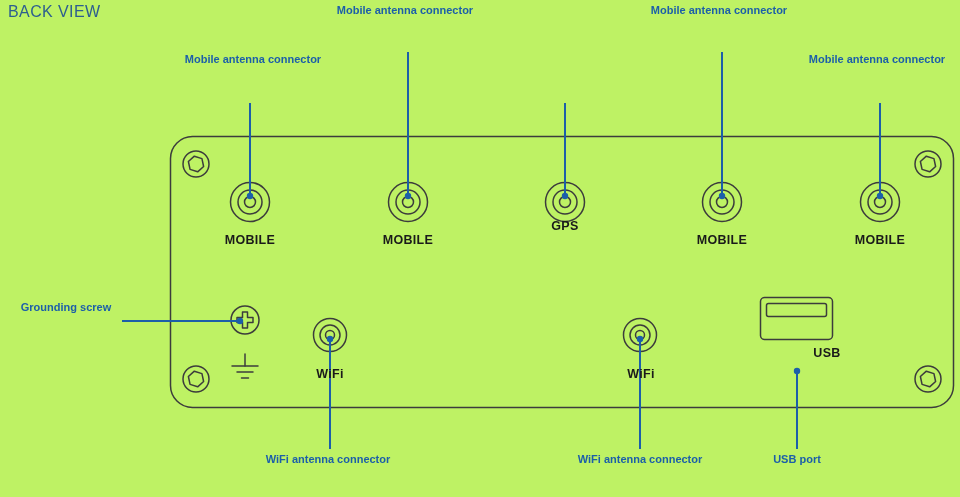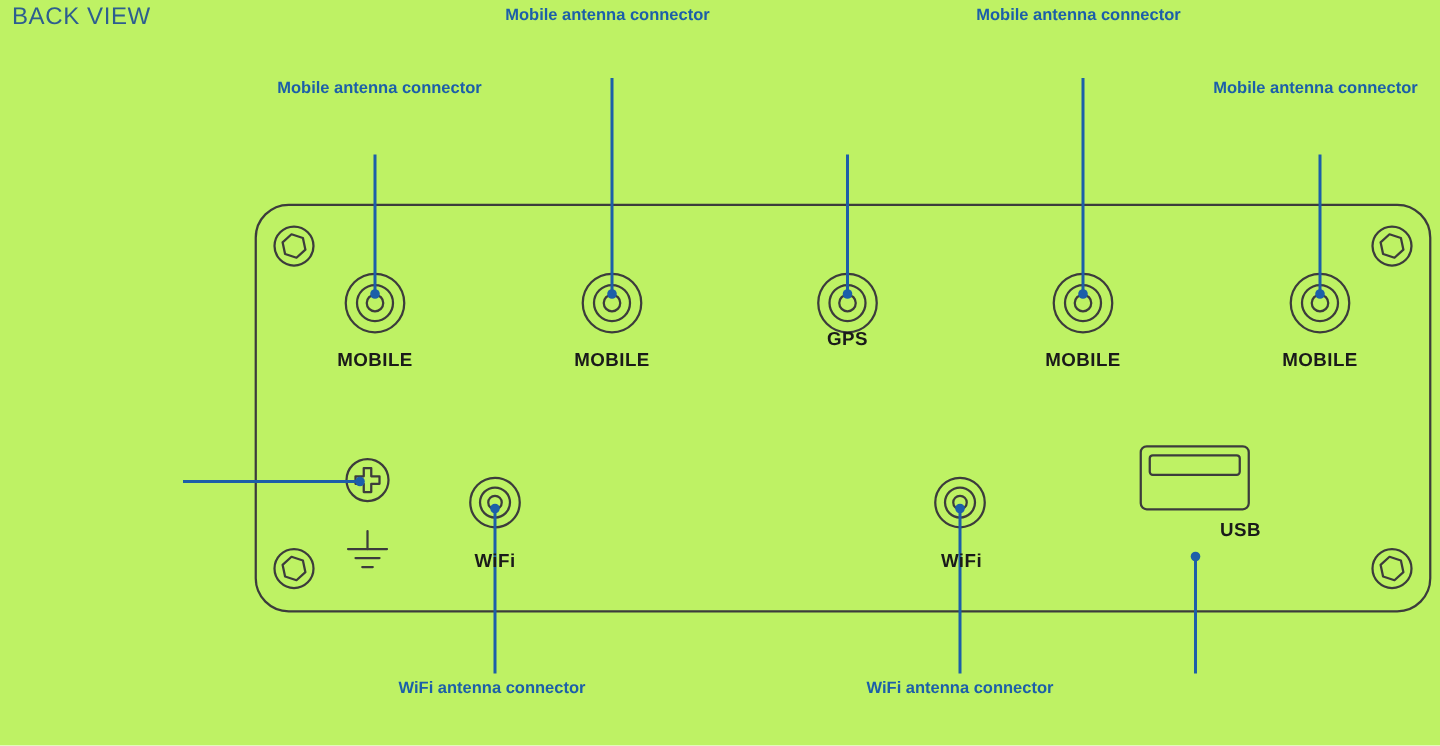--- a/index.html
+++ b/index.html
@@ -143,22 +143,24 @@
         </g>
     </g>
   </svg>
 
   <div class="title">BACK VIEW</div>
 
   <div class="callout" style="left:253px; top:52px; width:170px">Mobile antenna connector</div>
   <div class="callout" style="left:405px; top:3px; width:170px">Mobile antenna connector</div>
   <div class="callout" style="left:719px; top:3px; width:170px">Mobile antenna connector</div>
   <div class="callout" style="left:877px; top:52px; width:170px">Mobile antenna connector</div>
+  <div class="callout" style="left:66px; top:300px; width:112px">Grounding screw</div>
   <div class="callout" style="left:328px; top:452px; width:150px">WiFi antenna connector</div>
   <div class="callout" style="left:640px; top:452px; width:150px">WiFi antenna connector</div>
+  <div class="callout" style="left:797px; top:452px; width:130px">USB port</div>
 
   <div class="panel-label" style="left:250px; top:233px">MOBILE</div>
   <div class="panel-label" style="left:408px; top:233px">MOBILE</div>
   <div class="panel-label" style="left:565px; top:219px">GPS</div>
   <div class="panel-label" style="left:722px; top:233px">MOBILE</div>
   <div class="panel-label" style="left:880px; top:233px">MOBILE</div>
   <div class="panel-label" style="left:330px; top:367px">WiFi</div>
   <div class="panel-label" style="left:641px; top:367px">WiFi</div>
   <div class="panel-label" style="left:827px; top:346px">USB</div>
 

